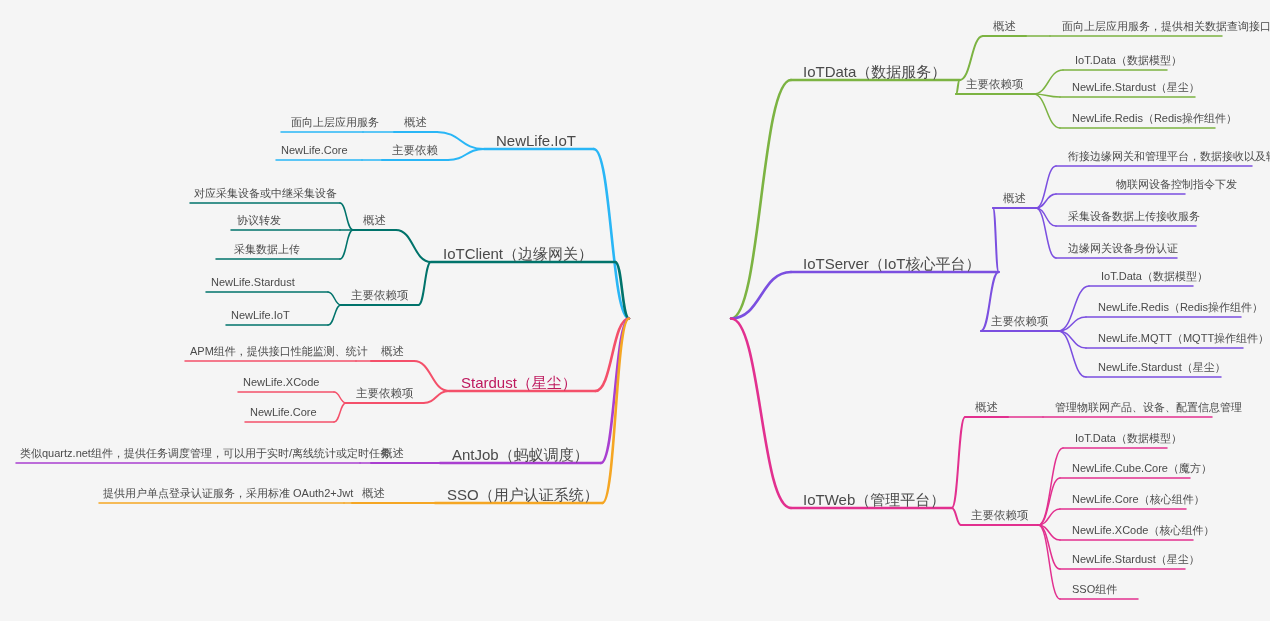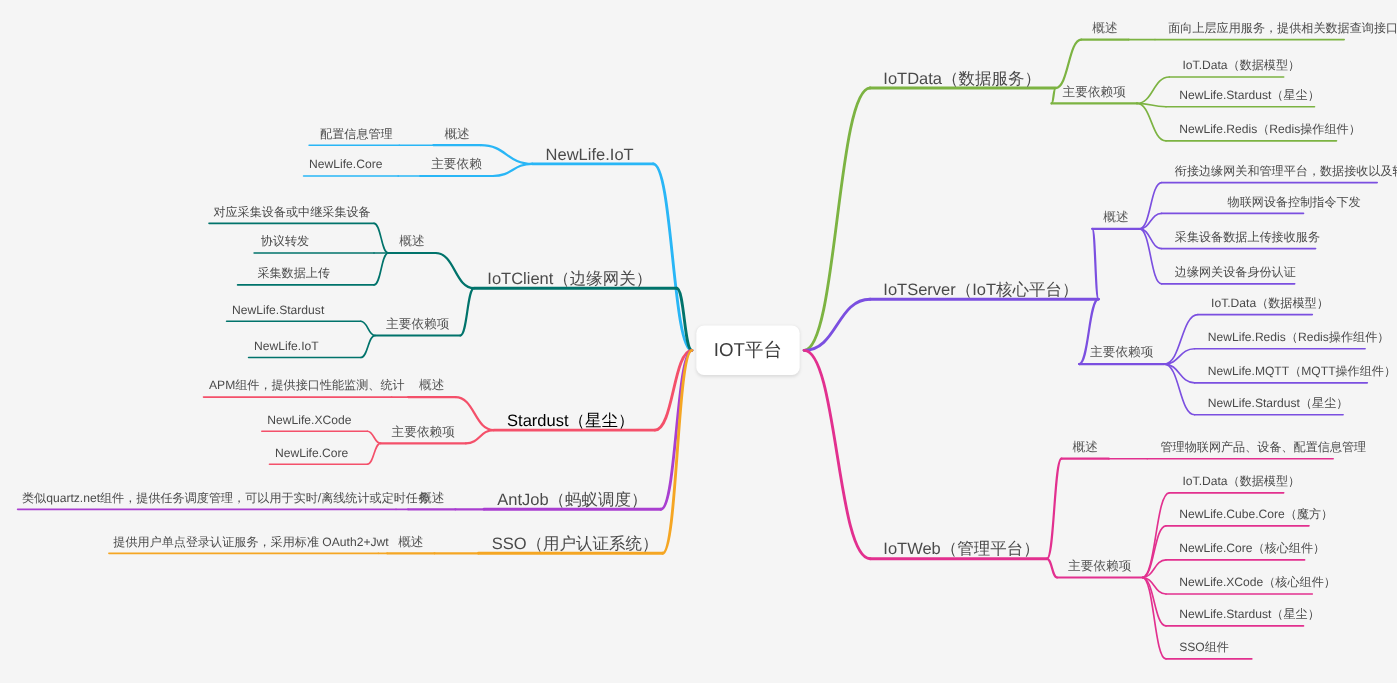--- a/index.html
+++ b/index.html
@@ -184,38 +184,37 @@
       <div class="node-label lvl3" style="left: 1055px; top: 401px;">管理物联网产品、设备、配置信息管理</div>
       <div class="node-label lvl2" style="left: 971px; top: 509px;">主要依赖项</div>
       <div class="node-label lvl3" style="left: 1075px; top: 432px;">IoT.Data（数据模型）</div>
       <div class="node-label lvl3" style="left: 1072px; top: 462px;">NewLife.Cube.Core（魔方）</div>
       <div class="node-label lvl3" style="left: 1072px; top: 493px;">NewLife.Core（核心组件）</div>
       <div class="node-label lvl3" style="left: 1072px; top: 524px;">NewLife.XCode（核心组件）</div>
       <div class="node-label lvl3" style="left: 1072px; top: 553px;">NewLife.Stardust（星尘）</div>
       <div class="node-label lvl3" style="left: 1072px; top: 583px;">SSO组件</div>
       <div class="node-label lvl1" style="left: 496px; top: 133px; color: rgb(74, 74, 74);">NewLife.IoT</div>
       <div class="node-label lvl2" style="left: 404px; top: 116px;">概述</div>
-      <div class="node-label lvl3" style="left: 291px; top: 116px;">配置信息管理</div>
+      <div class="node-label lvl3" style="left: 291px; top: 116px;">面向上层应用服务</div>
       <div class="node-label lvl2" style="left: 392px; top: 144px;">主要依赖</div>
       <div class="node-label lvl3" style="left: 281px; top: 144px;">NewLife.Core</div>
       <div class="node-label lvl1" style="left: 443px; top: 246px; color: rgb(74, 74, 74);">IoTClient（边缘网关）</div>
       <div class="node-label lvl2" style="left: 363px; top: 214px;">概述</div>
       <div class="node-label lvl3" style="left: 194px; top: 187px;">对应采集设备或中继采集设备</div>
       <div class="node-label lvl3" style="left: 237px; top: 214px;">协议转发</div>
       <div class="node-label lvl3" style="left: 222px; top: 243px; margin-left: 12px;">采集数据上传</div>
       <div class="node-label lvl2" style="left: 351px; top: 289px;">主要依赖项</div>
       <div class="node-label lvl3" style="left: 211px; top: 276px;">NewLife.Stardust</div>
       <div class="node-label lvl3" style="left: 231px; top: 309px;">NewLife.IoT</div>
-      <div class="node-label lvl1" style="left: 461px; top: 375px; color: #000000;">Stardust（星尘）</div>
+      <div class="node-label lvl1" style="left: 461px; top: 375px; color: #be185d;">Stardust（星尘）</div>
       <div class="node-label lvl2" style="left: 381px; top: 345px;">概述</div>
       <div class="node-label lvl3" style="left: 190px; top: 345px;">APM组件，提供接口性能监测、统计</div>
       <div class="node-label lvl2" style="left: 356px; top: 387px;">主要依赖项</div>
       <div class="node-label lvl3" style="left: 243px; top: 376px;">NewLife.XCode</div>
       <div class="node-label lvl3" style="left: 250px; top: 406px;">NewLife.Core</div>
       <div class="node-label lvl1" style="left: 452px; top: 447px; color: rgb(74, 74, 74);">AntJob（蚂蚁调度）</div>
       <div class="node-label lvl2" style="left: 381px; top: 447px;">概述</div>
       <div class="node-label lvl3" style="left: 20px; top: 447px;">类似quartz.net组件，提供任务调度管理，可以用于实时/离线统计或定时任务</div>
       <div class="node-label lvl1" style="left: 447px; top: 487px; color: rgb(74, 74, 74);">SSO（用户认证系统）</div>
       <div class="node-label lvl2" style="left: 362px; top: 487px;">概述</div>
       <div class="node-label lvl3" style="left: 103px; top: 487px;">提供用户单点登录认证服务，采用标准 OAuth2+Jwt</div>
     </div>
-<div class="center-node" style="left: 633px; top: 296px; width: 94px; height: 45px;">IOT平台</div>
   </div>
 
 </body></html>

